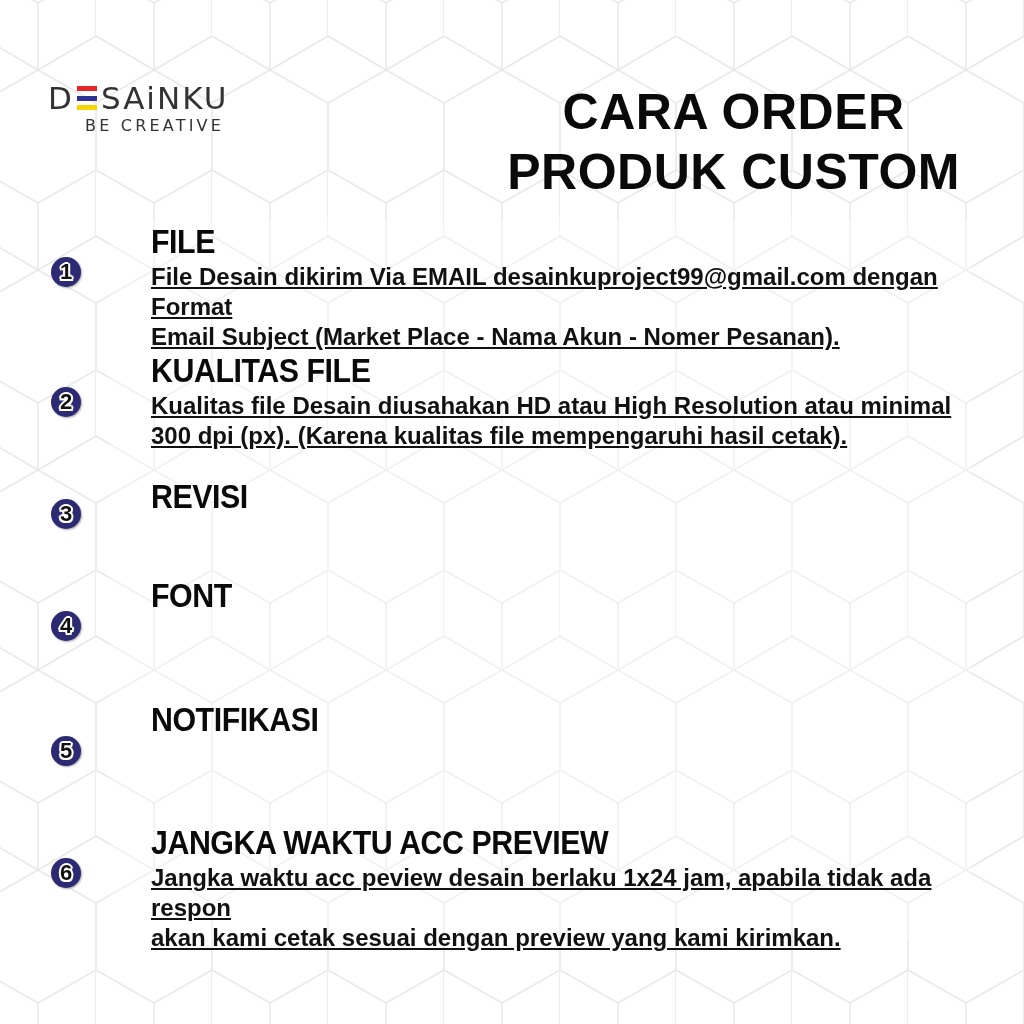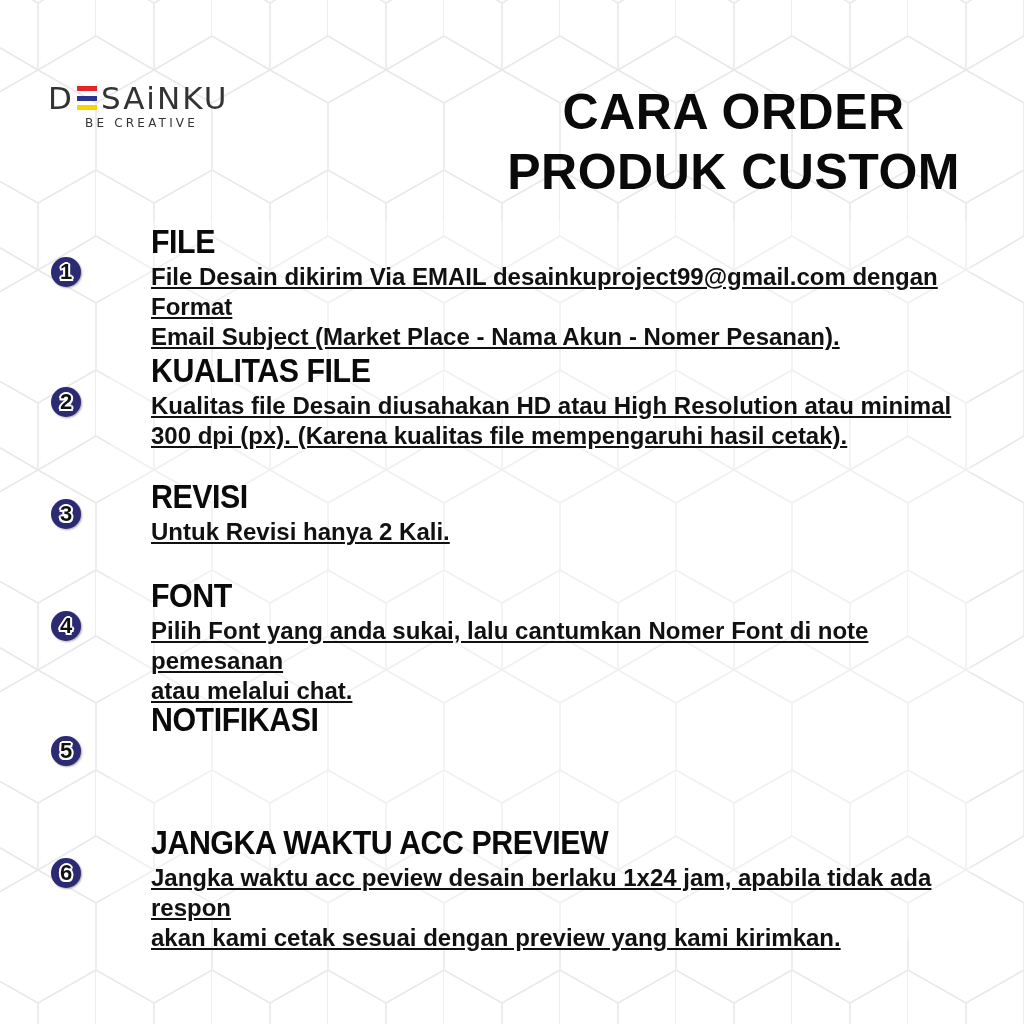--- a/index.html
+++ b/index.html
@@ -12,21 +12,21 @@
   .bg-pattern { position: absolute; left: 0; top: 0; width: 1024px; height: 1024px; z-index: 0; }
   .logo { position: absolute; left: 48px; top: 82px; z-index: 2; width: 192px; }
   .logo-word {
     display: flex; align-items: center; height: 32px;
     font-family: "DejaVu Sans", sans-serif; font-size: 31px; font-weight: normal;
     color: #333333; letter-spacing: 2px; line-height: 32px;
   }
   .logo-e { display: inline-flex; flex-direction: column; justify-content: space-between; width: 20px; height: 24px; margin: 0 4px 0 3px; }
   .logo-e span { display: block; height: 5px; width: 100%; }
   .logo-tag {
-    font-family: "DejaVu Sans", sans-serif; font-size: 12px; letter-spacing: 3.2px;
+    font-family: "DejaVu Sans", sans-serif; font-size: 16px; letter-spacing: 3.2px;
     color: #333333; margin-top: 2px; padding-left: 37px;
   }
   .title {
     position: absolute; right: 64px; top: 82px; z-index: 2; text-align: center;
     font-family: "Liberation Sans", sans-serif; font-weight: bold;
     font-size: 50px; line-height: 60px; color: #0a0a0a; letter-spacing: 0.5px;
   }
   .section { position: absolute; left: 123px; z-index: 2; width: 840px; margin-left: 28px; }
   .section h2 {
     margin: 0; font-family: "Liberation Sans", sans-serif; font-weight: bold;
@@ -106,34 +106,27 @@
     <span>Kualitas file Desain diusahakan HD atau High Resolution atau minimal</span><br>
     <span>300 dpi (px). (Karena kualitas file mempengaruhi hasil cetak).</span>
   </p>
 </div>
 
 <div class="badge" style="top:499px">
   <span>3</span>
 </div>
 <div class="section" style="top:479px">
   <h2>REVISI</h2>
-  <p>
-    <span>Untuk Revisi hanya 2 Kali.</span>
-  </p>
 </div>
 
 <div class="badge" style="top:611px">
   <span>4</span>
 </div>
 <div class="section" style="top:578px">
   <h2>FONT</h2>
-  <p>
-    <span>Pilih Font yang anda sukai, lalu cantumkan Nomer Font di note pemesanan</span><br>
-    <span>atau melalui chat.</span>
-  </p>
 </div>
 
 <div class="badge" style="top:736px">
   <span>5</span>
 </div>
 <div class="section" style="top:702px">
   <h2>NOTIFIKASI</h2>
 </div>
 
 <div class="badge" style="top:858px">

